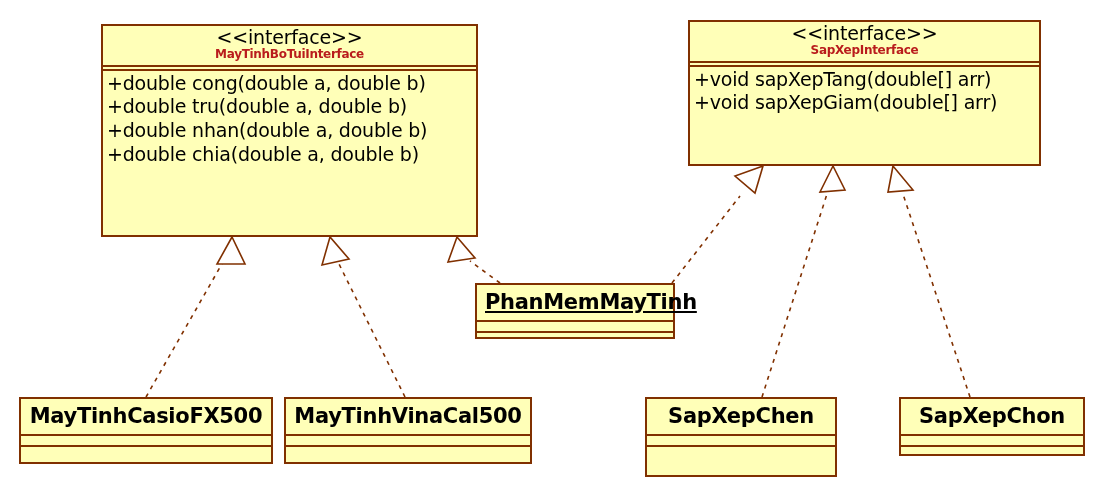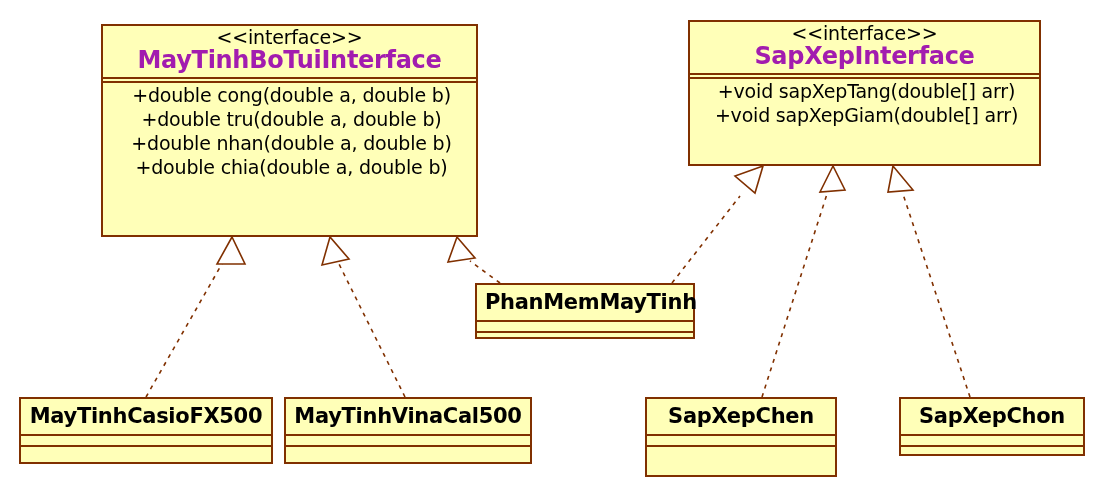--- a/index.html
+++ b/index.html
@@ -36,53 +36,52 @@
   }
   .stereotype {
     display: block;
     font-size: 19px;
     font-weight: normal;
     color: #000000;
     letter-spacing: -0.2px;
   }
   .cls-name {
     display: block;
-    font-size: 24px;
+    font-size: 12px;
     font-weight: bold;
-    color: #a21caf;
+    color: #b91c1c;
     letter-spacing: -0.3px;
   }
   .thin-strip {
     height: 6px;
     border-top: 2px solid #803000;
     border-bottom: 2px solid #803000;
     box-sizing: border-box;
   }
   .uml-methods {
     padding: 1px 0 2px 4px;
-    text-align: center;
   }
   .method {
     font-size: 19px;
     color: #000000;
     line-height: 1.255;
     white-space: nowrap;
     letter-spacing: -0.2px;
   }
   .empty-compartment {
     height: 11px;
     box-sizing: border-box;
   }
   .empty-compartment.top-rule {
     border-top: 2px solid #803000;
   }
   
   #box-maytinhbotui { left: 101px; top: 24px; width: 377px; height: 213px; }
   #box-sapxep      { left: 688px; top: 20px; width: 353px; height: 146px; }
-  #box-phanmem     { left: 475px; top: 283px; width: 220px; height: 56px; }
+  #box-phanmem     { left: 475px; top: 283px; width: 200px; height: 56px; text-decoration: underline; }
   #box-casio       { left: 19px;  top: 397px; width: 254px; height: 67px; }
   #box-vinacal     { left: 284px; top: 397px; width: 248px; height: 67px; }
   #box-chen        { left: 645px; top: 397px; width: 192px; height: 80px; }
   #box-chon        { left: 899px; top: 397px; width: 186px; height: 59px; }
   .simple-title {
     text-align: center;
     font-size: 21px;
     font-weight: bold;
     padding: 5px 8px 6px 8px;
     letter-spacing: -0.3px;

